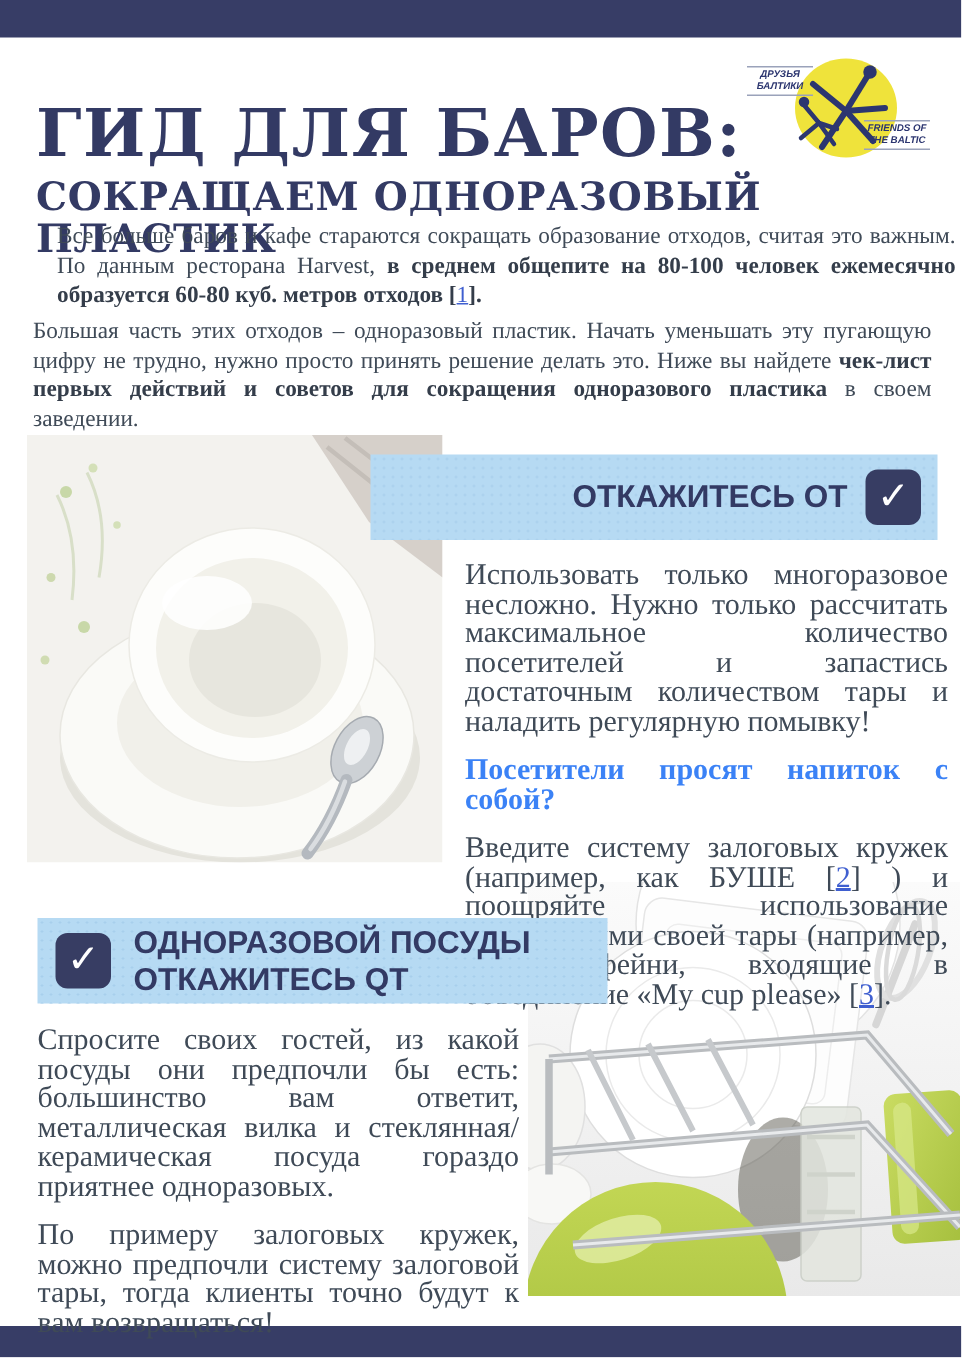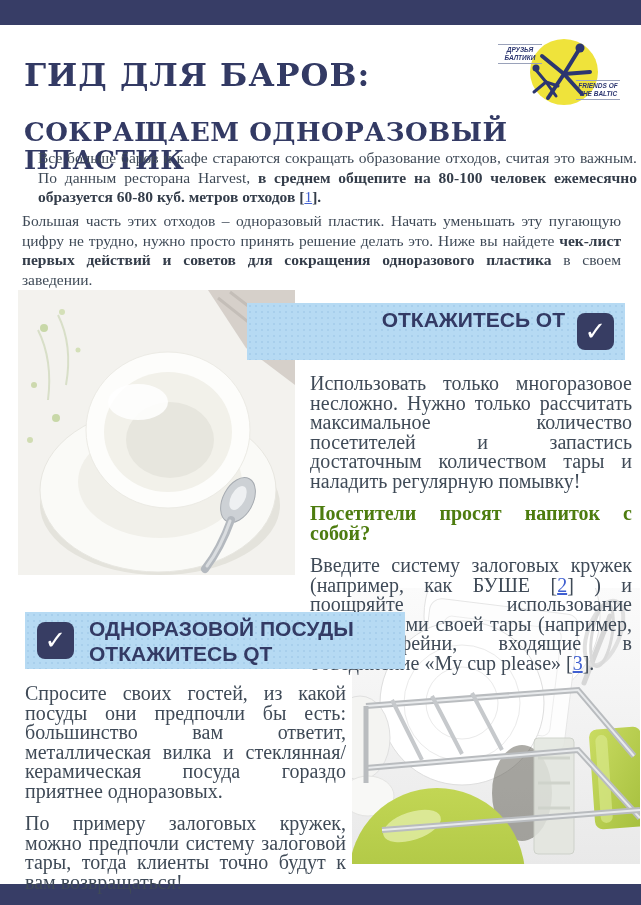--- a/index.html
+++ b/index.html
@@ -3,21 +3,21 @@
 <meta charset="utf-8">
 <style>
   html,body{margin:0;padding:0;background:#ffffff;}
   .page{position:relative;width:641px;height:905px;background:#ffffff;overflow:hidden;
         font-family:"Liberation Serif", serif;color:#3f4a57;}
   .bar{position:absolute;left:0;width:641px;background:#373d66;}
   .bar.top{top:0;height:25px;}
   .bar.bottom{top:884px;height:21px;}
 
   .title{position:absolute;left:24px;top:38px;width:480px;
-         font-family:"DejaVu Serif", serif;font-weight:700;font-size:32px;line-height:1.05;
+         font-family:"DejaVu Serif", serif;font-weight:700;font-size:44px;line-height:1.05;
          color:#333a64;letter-spacing:1px;}
   .subtitle{position:absolute;left:24px;top:96px;width:560px;
          font-family:"DejaVu Serif", serif;font-weight:700;font-size:26px;line-height:1.1;
          color:#333a64;letter-spacing:0.5px;}
 
   .logo{position:absolute;left:498px;top:34px;width:122px;height:78px;}
   .logo svg{position:absolute;left:0;top:0;}
   .logo .ru{position:absolute;left:0;top:10px;width:44px;text-align:center;
             font-family:"Liberation Sans", sans-serif;font-style:italic;font-weight:700;
             font-size:6.5px;line-height:8px;color:#2c3670;
@@ -35,33 +35,33 @@
   a.cite{color:#3f5fd0;text-decoration:underline;cursor:pointer;}
 
   .photo{position:absolute;z-index:0;}
   .photo1{left:18px;top:290px;width:277px;height:285px;}
   .photo2{left:352px;top:588px;width:288px;height:276px;}
 
   .band{position:absolute;z-index:2;background:#b6daf3;height:57px;
         background-image:radial-gradient(#a8cfec 0.8px, transparent 0.8px);background-size:6px 6px;
         font-family:"Liberation Sans", sans-serif;font-weight:700;font-size:21px;line-height:25px;
         color:#333a64;box-sizing:border-box;}
-  .band1{left:247px;top:303px;width:378px;text-align:right;padding:4px 60px 0 10px;}
+  .band1{left:247px;top:303px;width:378px;text-align:right;padding:16px 60px 0 10px;}
   .band2{left:25px;top:612px;width:380px;text-align:left;padding:4px 8px 0 64px;}
   .checkbox{position:absolute;top:10px;width:37px;height:37px;background:#373d63;border-radius:8px;
         color:#ffffff;font-family:"DejaVu Sans", sans-serif;font-weight:700;font-size:26px;
         line-height:37px;text-align:center;}
   .band1 .checkbox{right:11px;}
   .band2 .checkbox{left:12px;}
 
   .col{position:absolute;z-index:1;text-align:justify;font-size:20px;line-height:19.5px;}
   .col p{margin:0 0 13px 0;}
   .col1{left:310px;top:374px;width:322px;}
   .col2{left:25px;top:684px;width:321px;}
-  .question{font-weight:700;color:#4d7c0f;}
+  .question{font-weight:700;color:#3b82f6;}
 </style>
 </head>
 <body>
 
 <div class="page">
 
   <div class="bar top"></div>
 
   <h1 class="title">ГИД ДЛЯ БАРОВ:</h1>
   <h2 class="subtitle">СОКРАЩАЕМ ОДНОРАЗОВЫЙ ПЛАСТИК</h2>

